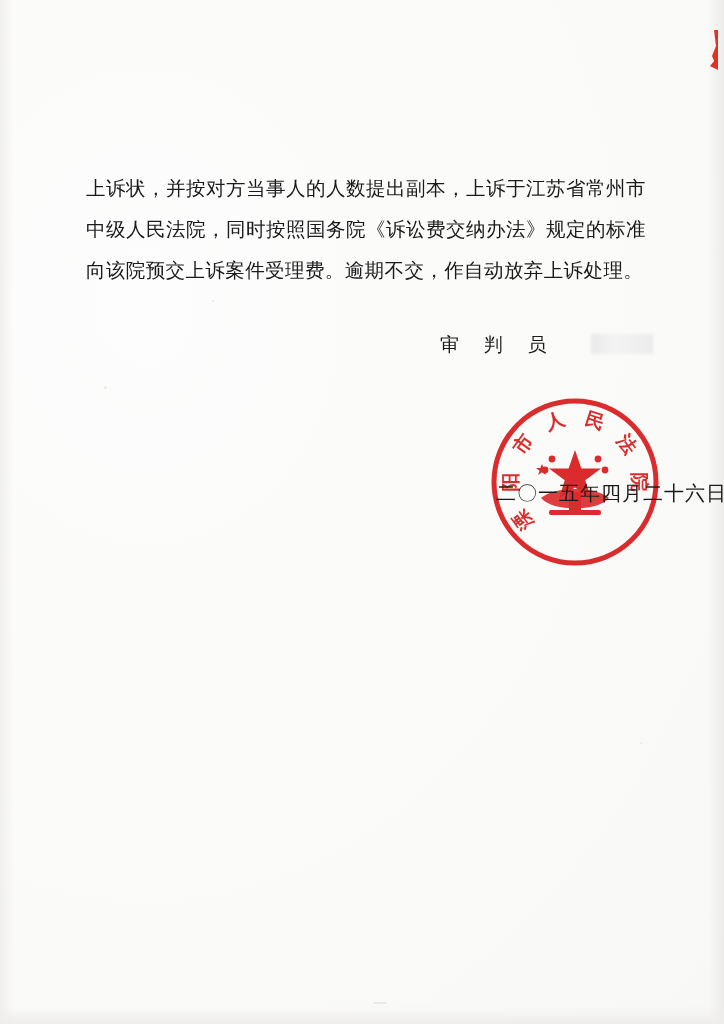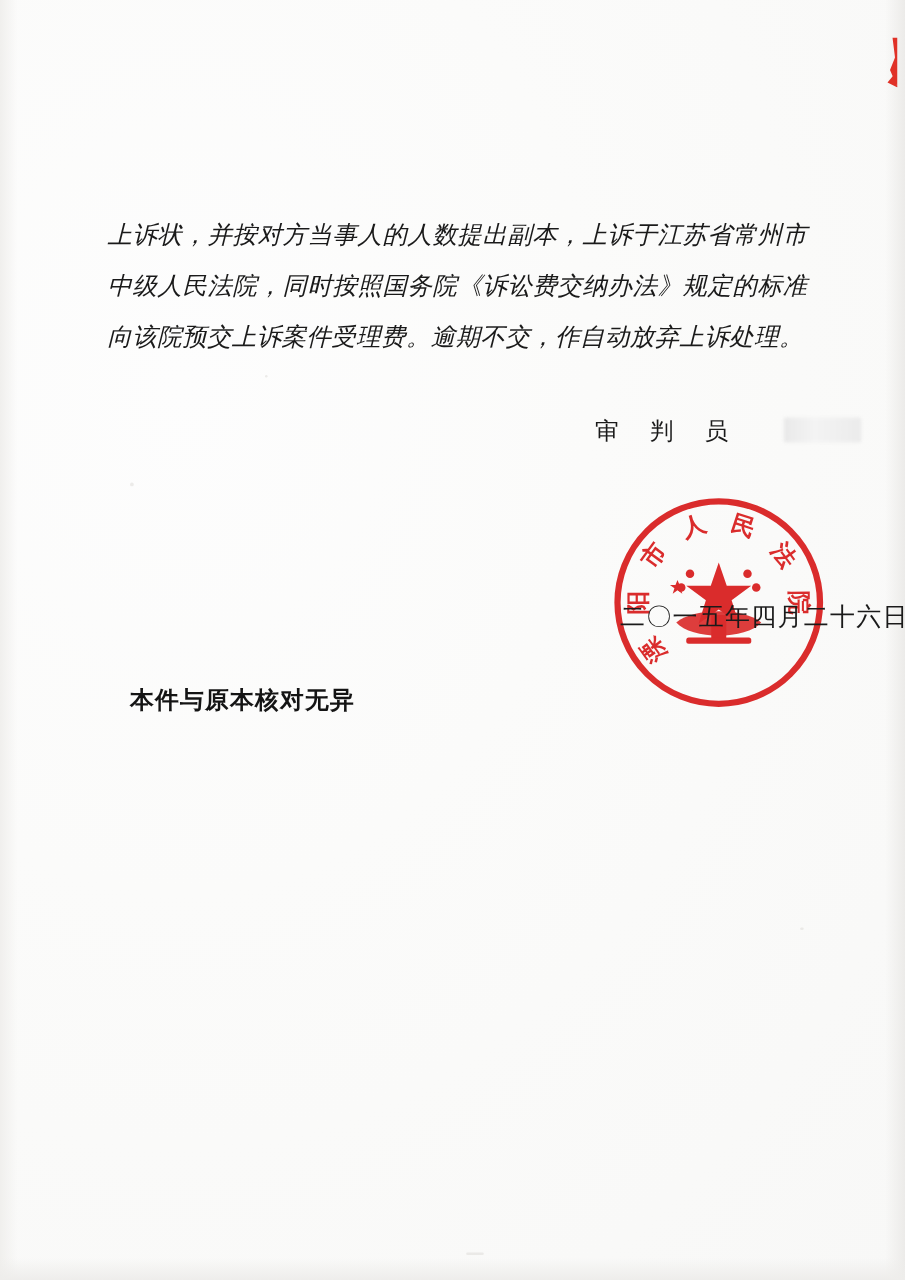--- a/index.html
+++ b/index.html
@@ -52,31 +52,29 @@
   .body-text {
     position: absolute;
     left: 86px;
     top: 148px;
     width: 560px;
     font-size: 19.5px;
     line-height: 41px;
     letter-spacing: 0.4px;
     text-align: justify;
     color: #1a1a1a;
-    font-style: italic;
   }
 
   .judge-line {
     position: absolute;
     left: 440px;
     top: 332px;
     font-size: 19px;
     letter-spacing: 10px;
     color: #1a1a1a;
-    margin-left: 36px;
   }
   .redact {
     display: inline-block;
     width: 62px;
     height: 20px;
     vertical-align: -3px;
     margin-left: 34px;
     background: linear-gradient(90deg, #e9e9e9, #f3f3f3 40%, #ebebeb);
     filter: blur(1.4px);
     border-radius: 2px;
@@ -188,16 +186,15 @@
       <text x="86" y="86" transform="rotate(-54 86 86) translate(0 -58)" text-anchor="middle">市</text>
       <text x="86" y="86" transform="rotate(-18 86 86) translate(0 -58)" text-anchor="middle">人</text>
       <text x="86" y="86" transform="rotate(18 86 86) translate(0 -58)" text-anchor="middle">民</text>
       <text x="86" y="86" transform="rotate(54 86 86) translate(0 -58)" text-anchor="middle">法</text>
       <text x="86" y="86" transform="rotate(90 86 86) translate(0 -58)" text-anchor="middle">院</text>
     </g>
   </svg>
 
   <div class="date-line">二〇一五年四月二十六日</div>
 
-  <div class="stamp-note">本件与原本核对无异</div>
 
 
 </div>
 
 </body></html>

